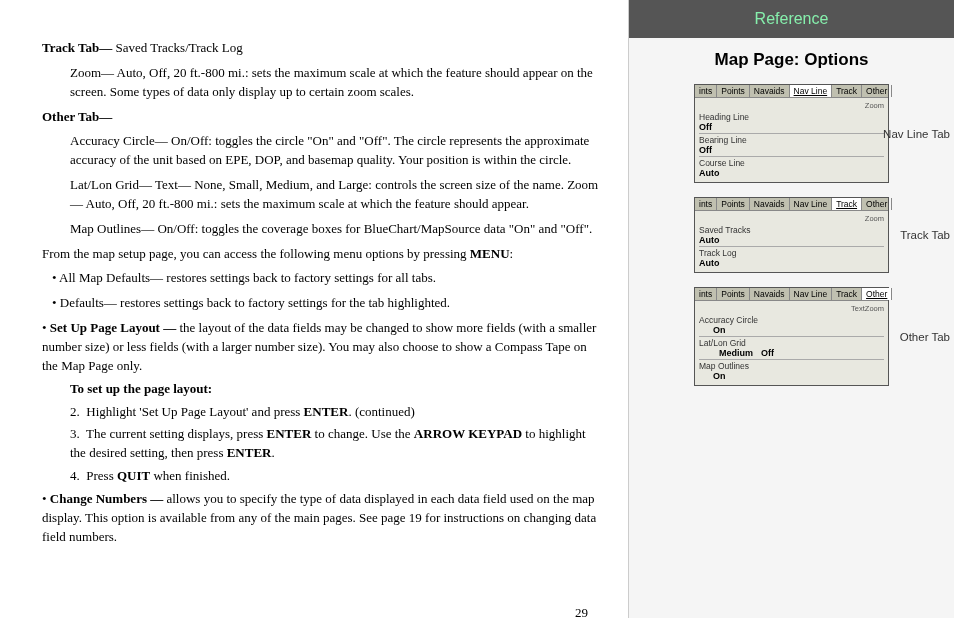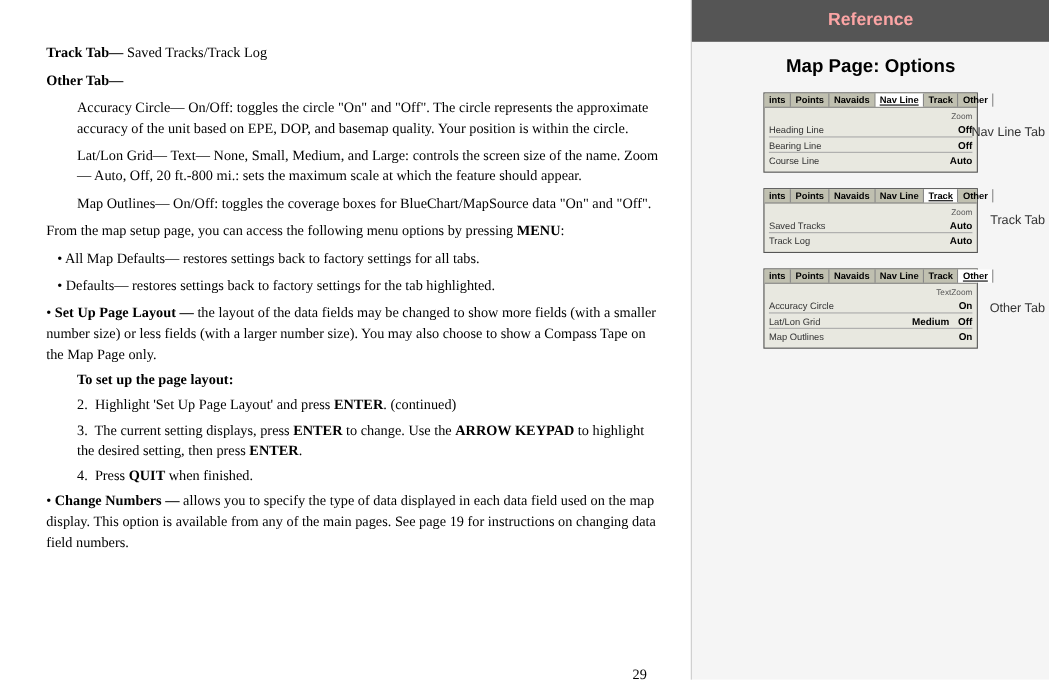--- a/index.html
+++ b/index.html
@@ -69,22 +69,22 @@
     }
 
     .right-header {
       background: #555;
       width: 100%;
       padding: 10px 0;
       text-align: center;
     }
 
     .right-header span {
-      color: #fca5a5;
-      font-weight: bold;
+      color: #86efac;
+      font-weight: normal;
       font-size: 16px;
       font-family: Arial, sans-serif;
     }
 
     .map-page-title {
       font-size: 17px;
       font-weight: bold;
       text-align: center;
       margin: 12px 0 10px 0;
       font-family: Arial, sans-serif;
@@ -123,45 +123,46 @@
       background: #e8e8e0;
       font-family: Arial, sans-serif;
       font-size: 9.5px;
     }
 
     .gps-tab-bar {
       display: flex;
       background: #c0c0b0;
       border-bottom: 1px solid #888;
       font-size: 8.5px;
-      font-weight: bold;
+      font-weight: normal;
     }
 
     .gps-tab {
       padding: 1px 4px;
       border-right: 1px solid #888;
       white-space: nowrap;
     }
 
     .gps-tab.active {
       background: #fff;
       text-decoration: underline;
     }
 
     .gps-content {
       padding: 3px 4px;
     }
 
     .gps-row {
       display: flex;
       justify-content: space-between;
-      align-items: center;
+      align-items: flex-start;
       border-bottom: 1px solid #aaa;
       padding: 1px 0;
       min-height: 14px;
+      flex-direction: column;
     }
 
     .gps-row:last-child {
       border-bottom: none;
     }
 
     .gps-row-label {
       font-size: 8.5px;
       color: #333;
       min-width: 60px;
@@ -181,20 +182,21 @@
       padding: 0 0 1px 0;
     }
   </style>
 </head>
 <body>
 
 <div class="left-panel">
 
   <p><span class="bold">Track Tab—</span> <span>Saved Tracks/Track Log</span></p>
 
+  <p class="indent">Zoom— Auto, Off, 20 ft.-800 mi.: sets the maximum scale at which the feature should appear on the screen. Some types of data only display up to certain zoom scales.</p>
 
   <p><span class="bold">Other Tab—</span></p>
 
   <p class="indent">
     Accuracy Circle— On/Off: toggles the circle "On" and "Off". The circle represents the approximate accuracy of the unit based on EPE, DOP, and basemap quality. Your position is within the circle.
   </p>
 
   <p class="indent">
     Lat/Lon Grid— Text— None, Small, Medium, and Large: controls the screen size of the name. Zoom— Auto, Off, 20 ft.-800 mi.: sets the maximum scale at which the feature should appear.
   </p>

